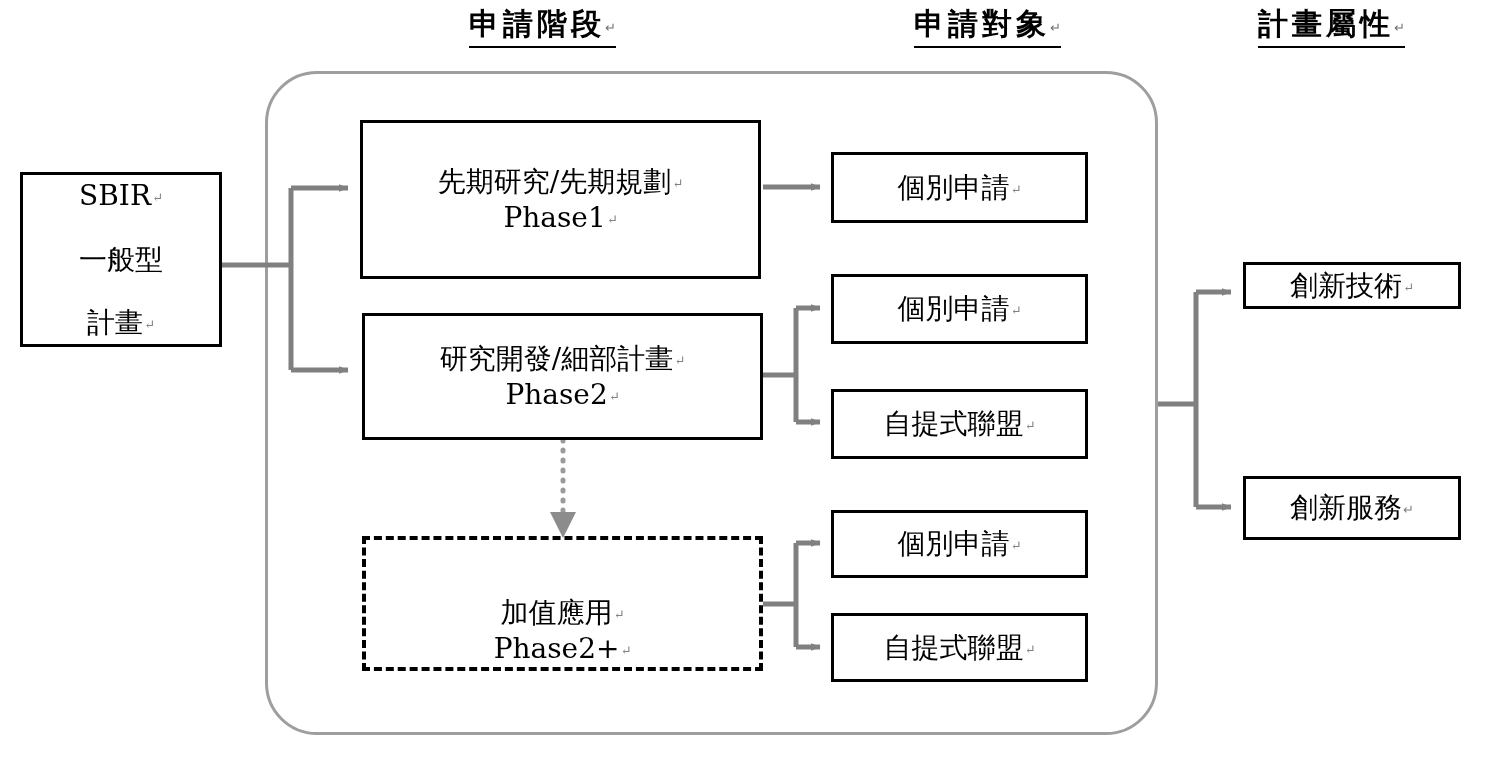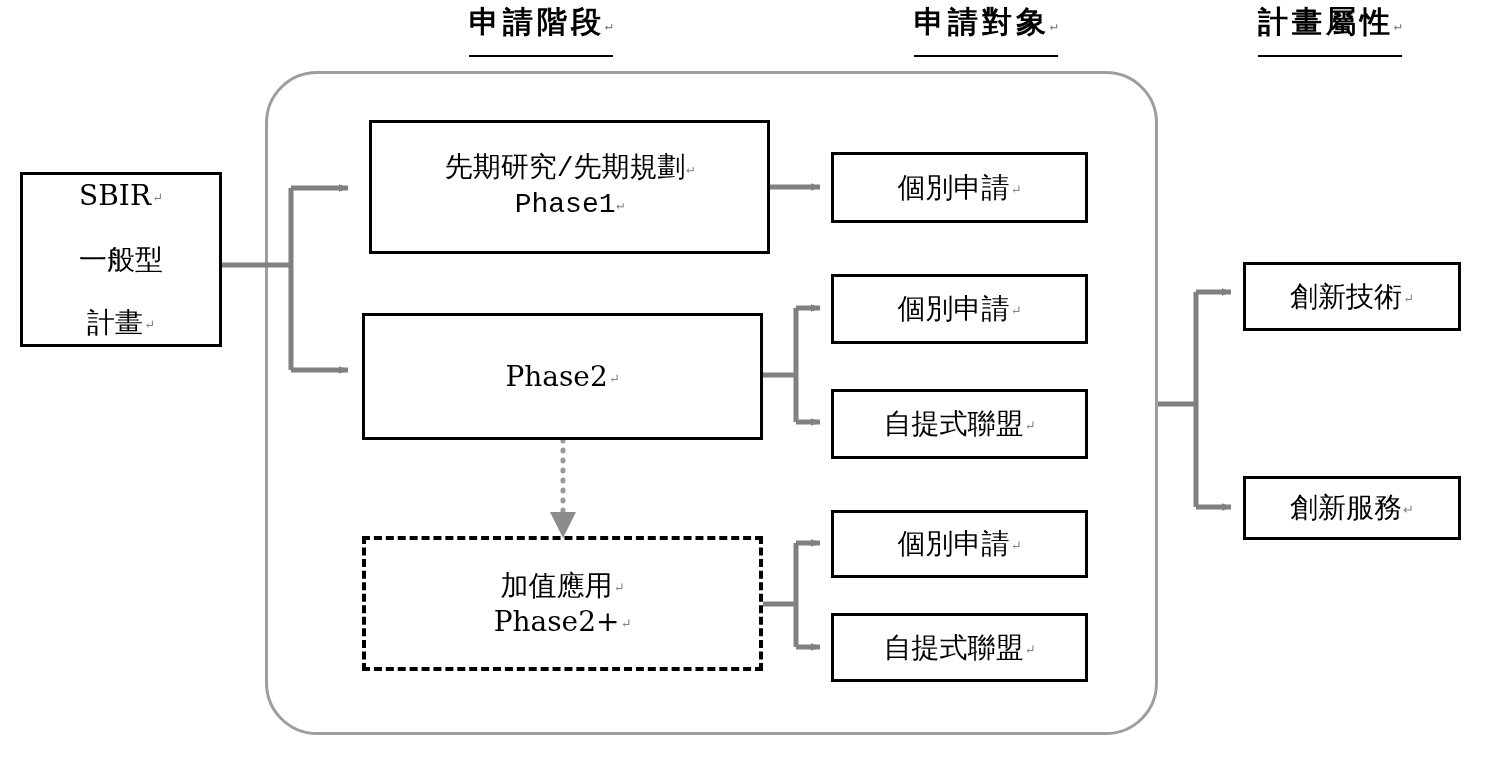--- a/index.html
+++ b/index.html
@@ -14,29 +14,29 @@
   #canvas {
     position: relative;
     width: 1502px;
     height: 764px;
     background: #ffffff;
     overflow: hidden;
   }
   
   .col-header {
     position: absolute;
-    font-family: Liberation Mono, monospace;
+    font-family: Liberation Sans, sans-serif;
     font-weight: bold;
     font-size: 30px;
     line-height: 1;
     color: #000000;
     letter-spacing: 4px;
     white-space: nowrap;
     border-bottom: 2px solid #000000;
-    padding-bottom: 16px;
+    padding-bottom: 7px;
   }
   .col-header .pilcrow {
     font-size: 13px;
     font-weight: normal;
     color: #707070;
     letter-spacing: 0;
     vertical-align: 2px;
   }
   
   .box {
@@ -51,20 +51,21 @@
     color: #000000;
     font-family: "DejaVu Serif", "Liberation Serif", serif;
     font-size: 28px;
     line-height: 1.28;
     white-space: nowrap;
     z-index: 3;
   }
   .box.dashed {
     border: 4px dashed #000000;
     background: transparent;
+    justify-content: flex-end;
   }
   .box .line1, .box .line2, .box .line3 {
     display: block;
   }
   .box .pilcrow {
     font-size: 13px;
     color: #808080;
     vertical-align: 3px;
     margin-left: 1px;
   }
@@ -156,26 +157,27 @@
       <path d="M1196,507 L1231,507" marker-end="url(#arrowGray)"></path>
     </g>
   </svg>
 
   <div class="box" style="left:20px; top:172px; width:202px; height:175px;gap:28px;">
     <span class="line1"><span>SBIR</span><span class="pilcrow">↵</span></span>
     <span class="line2">一般型</span>
     <span class="line3"><span>計畫</span><span class="pilcrow">↵</span></span>
   </div>
 
-  <div class="box" style="left:369px; top:120px; width:401px; height:134px;font-family:Liberation Mono, monospace;">
+  <div class="box" style="left:360px; top:120px; width:401px; height:159px;">
     <span class="line1"><span>先期研究/先期規劃</span><span class="pilcrow">↵</span></span>
     <span class="line2"><span>Phase1</span><span class="pilcrow">↵</span></span>
   </div>
 
   <div class="box" style="left:362px; top:313px; width:401px; height:127px;">
+    <span class="line1"><span>研究開發/細部計畫</span><span class="pilcrow">↵</span></span>
     <span class="line2"><span>Phase2</span><span class="pilcrow">↵</span></span>
   </div>
 
   <div class="box dashed" style="left:362px; top:536px; width:401px; height:135px;">
     <span class="line1"><span>加值應用</span><span class="pilcrow">↵</span></span>
     <span class="line2"><span>Phase2+</span><span class="pilcrow">↵</span></span>
   </div>
 
   <div class="box" style="left:831px; top:152px; width:257px; height:71px;">
     <span><span>個別申請</span><span class="pilcrow">↵</span></span>
@@ -190,21 +192,21 @@
   </div>
 
   <div class="box" style="left:831px; top:510px; width:257px; height:68px;">
     <span><span>個別申請</span><span class="pilcrow">↵</span></span>
   </div>
 
   <div class="box" style="left:831px; top:613px; width:257px; height:69px;">
     <span><span>自提式聯盟</span><span class="pilcrow">↵</span></span>
   </div>
 
-  <div class="box" style="left:1243px; top:262px; width:218px; height:69px;">
+  <div class="box" style="left:1243px; top:262px; width:218px; height:47px;">
     <span><span>創新技術</span><span class="pilcrow">↵</span></span>
   </div>
 
   <div class="box" style="left:1243px; top:476px; width:218px; height:64px;font-family:Liberation Serif, serif;">
     <span><span>創新服務</span><span class="pilcrow">↵</span></span>
   </div>
 
 </div>
 
 </body></html>

